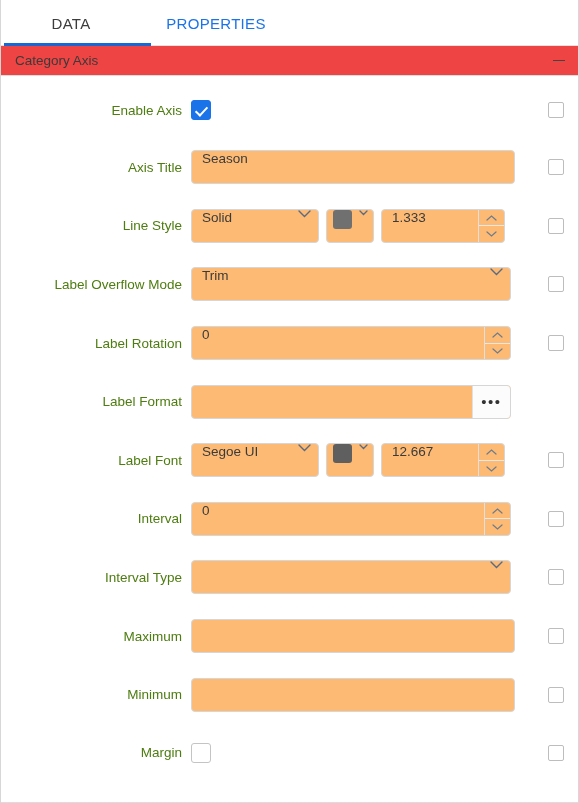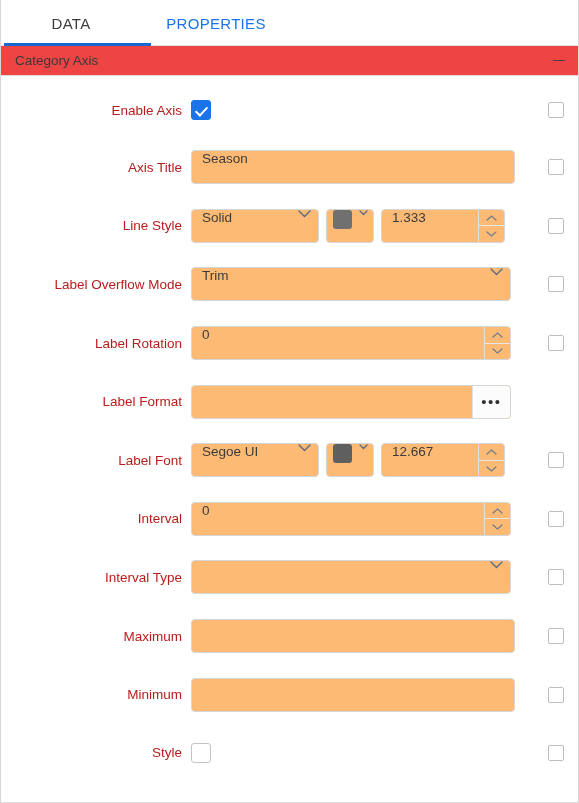--- a/index.html
+++ b/index.html
@@ -91,21 +91,21 @@
     height: 58.6px;
     padding-left: 0;
   }
   .row.row-first { height: 56px; }
   .row.row-last { height: 58px; }
   .label {
     width: 190px;
     text-align: right;
     padding-right: 9px;
     font-size: 13.5px;
-    color: #b91c1c;
+    color: #4d7c0f;
     white-space: nowrap;
   }
   .controls {
     flex: 1;
     display: flex;
     align-items: center;
   }
   .trail-check {
     width: 44px;
     display: flex;
@@ -473,21 +473,21 @@
         <div class="field text-input">
           <span class="txt"></span>
         </div>
       </div>
       <div class="trail-check">
         <span class="cb"></span>
       </div>
     </div>
 
     <div class="row row-last">
-      <div class="label">Style</div>
+      <div class="label">Margin</div>
       <div class="controls">
         <span class="cb cb-main"></span>
       </div>
       <div class="trail-check">
         <span class="cb"></span>
       </div>
     </div>
 
   </div>
 

